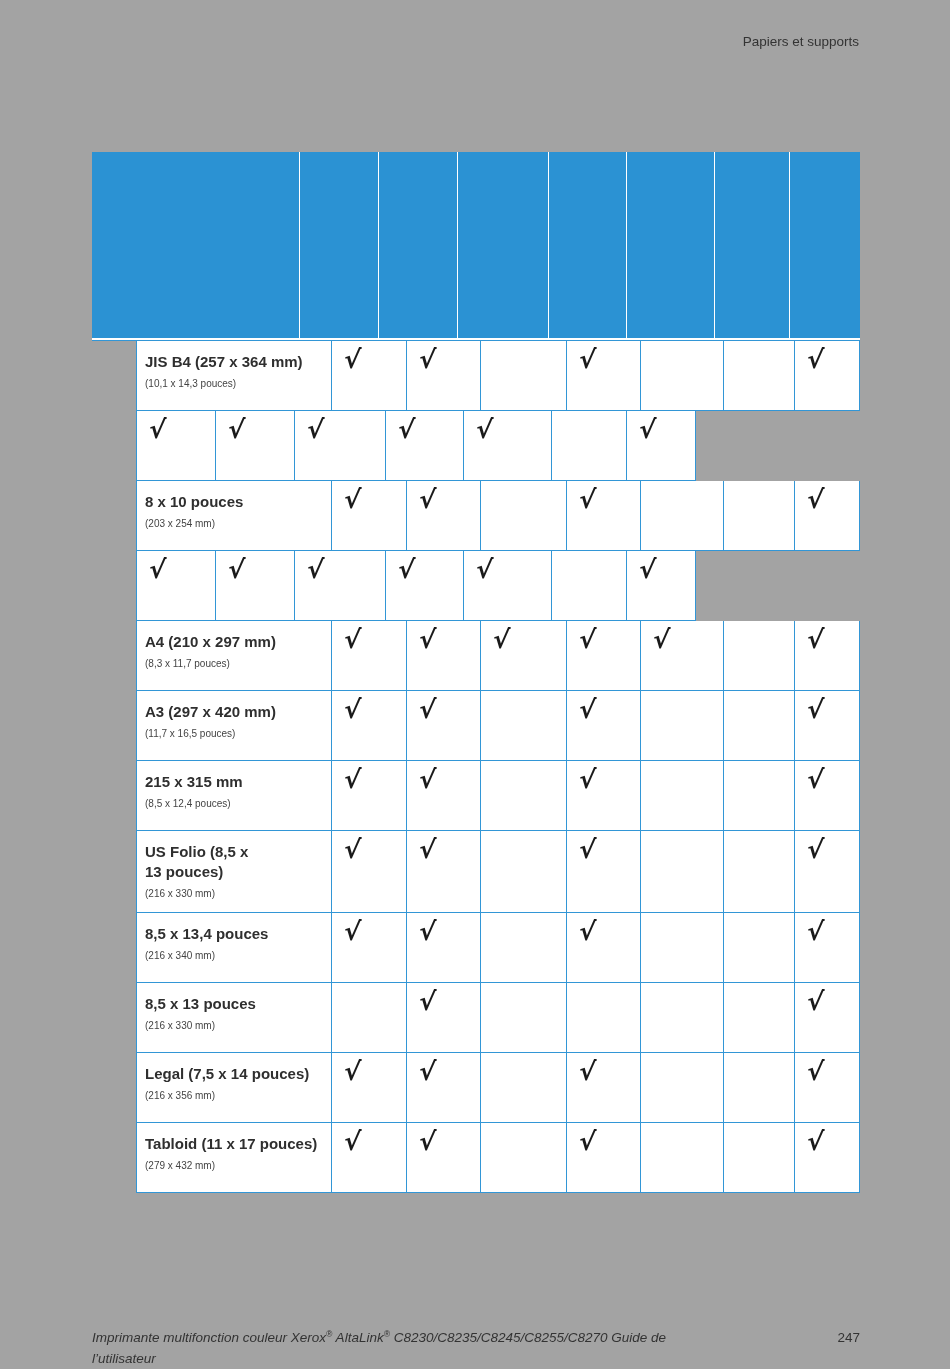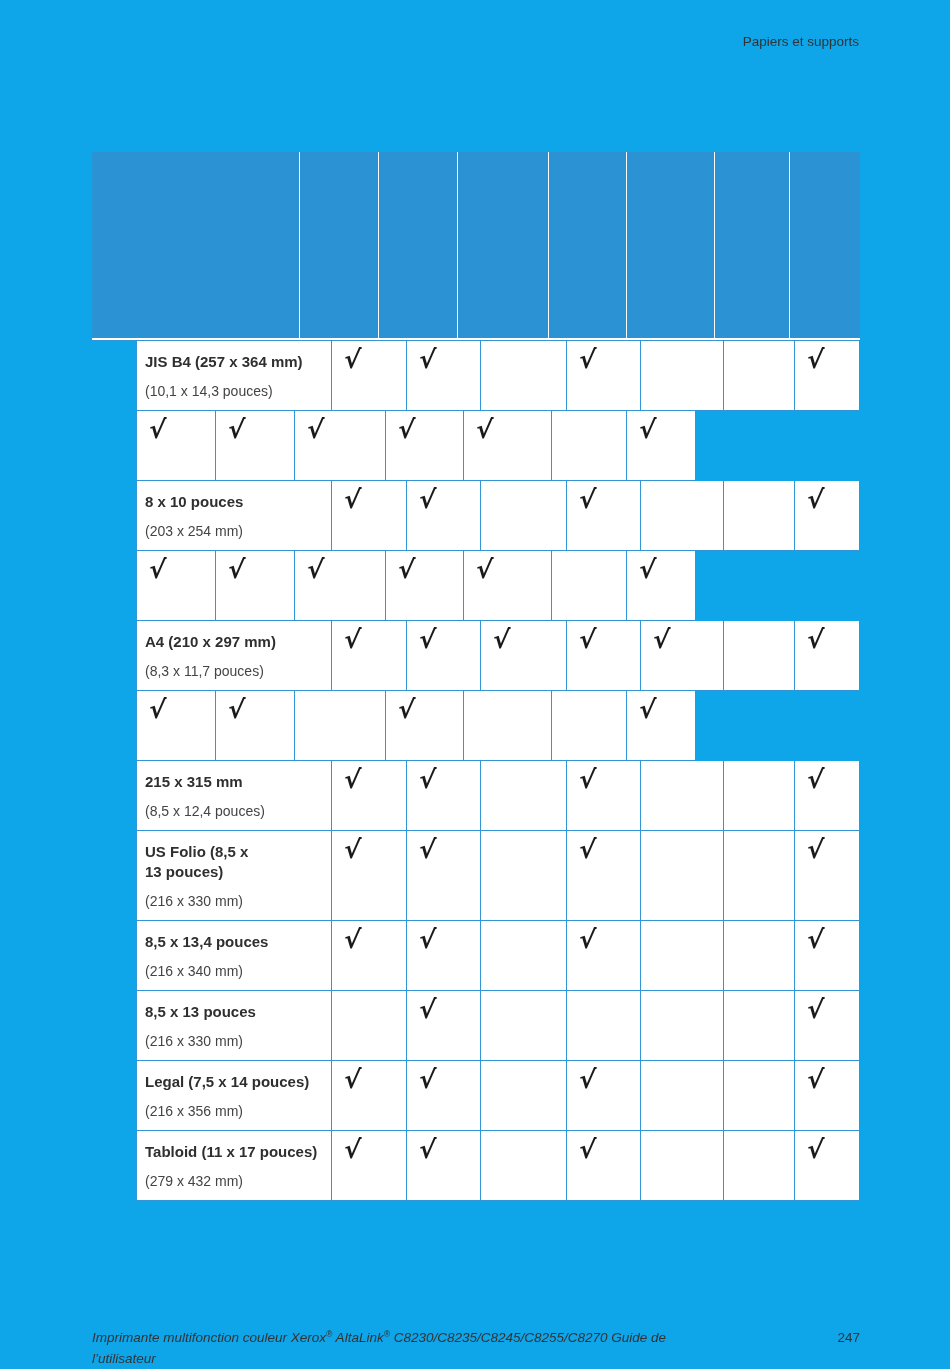--- a/index.html
+++ b/index.html
@@ -1,20 +1,20 @@
 <!DOCTYPE html>
 <html><head>
 <meta charset="utf-8">
 <style>
   html, body { margin: 0; padding: 0; background: #ffffff; }
   .page {
     position: relative;
     width: 950px;
     height: 1369px;
-    background: #0ea5e9;
+    background: #a3a3a3;
     font-family: "Liberation Sans", sans-serif;
     color: #333333;
     overflow: hidden;
   }
 
   
   .running-header {
     position: absolute;
     top: 34px;
     right: 91px;
@@ -64,23 +64,23 @@
 
   .label-cell { padding: 11px 6px 10px 8px; }
   .paper-name {
     font-size: 15px;
     font-weight: bold;
     line-height: 20px;
     color: #2f2f2f;
     white-space: pre-line;
   }
   .paper-dims {
-    font-size: 14px;
+    font-size: 10px;
     line-height: 17px;
-    margin-top: 11px;
+    margin-top: 3px;
     color: #444444;
   }
 
   .check-cell { padding: 4px 0 0 12px; }
   .check {
     font-family: "DejaVu Sans", sans-serif;
     font-size: 25px;
     font-weight: 600;
     color: #1A1A1A;
     line-height: 30px;
@@ -178,20 +178,24 @@
           </div>
           <div class="cell check-cell col-1"><span class="check">√</span></div>
           <div class="cell check-cell col-2"><span class="check">√</span></div>
           <div class="cell check-cell col-3"><span class="check">√</span></div>
           <div class="cell check-cell col-4"><span class="check">√</span></div>
           <div class="cell check-cell col-5"><span class="check">√</span></div>
           <div class="cell check-cell col-6"></div>
           <div class="cell check-cell col-7"><span class="check">√</span></div>
         </div>
         <div class="trow">
+          <div class="cell label-cell col-0">
+            <div class="paper-name">A3 (297 x 420 mm)</div>
+            <div class="paper-dims">(11,7 x 16,5 pouces)</div>
+          </div>
           <div class="cell check-cell col-1"><span class="check">√</span></div>
           <div class="cell check-cell col-2"><span class="check">√</span></div>
           <div class="cell check-cell col-3"></div>
           <div class="cell check-cell col-4"><span class="check">√</span></div>
           <div class="cell check-cell col-5"></div>
           <div class="cell check-cell col-6"></div>
           <div class="cell check-cell col-7"><span class="check">√</span></div>
         </div>
         <div class="trow">
           <div class="cell label-cell col-0">

